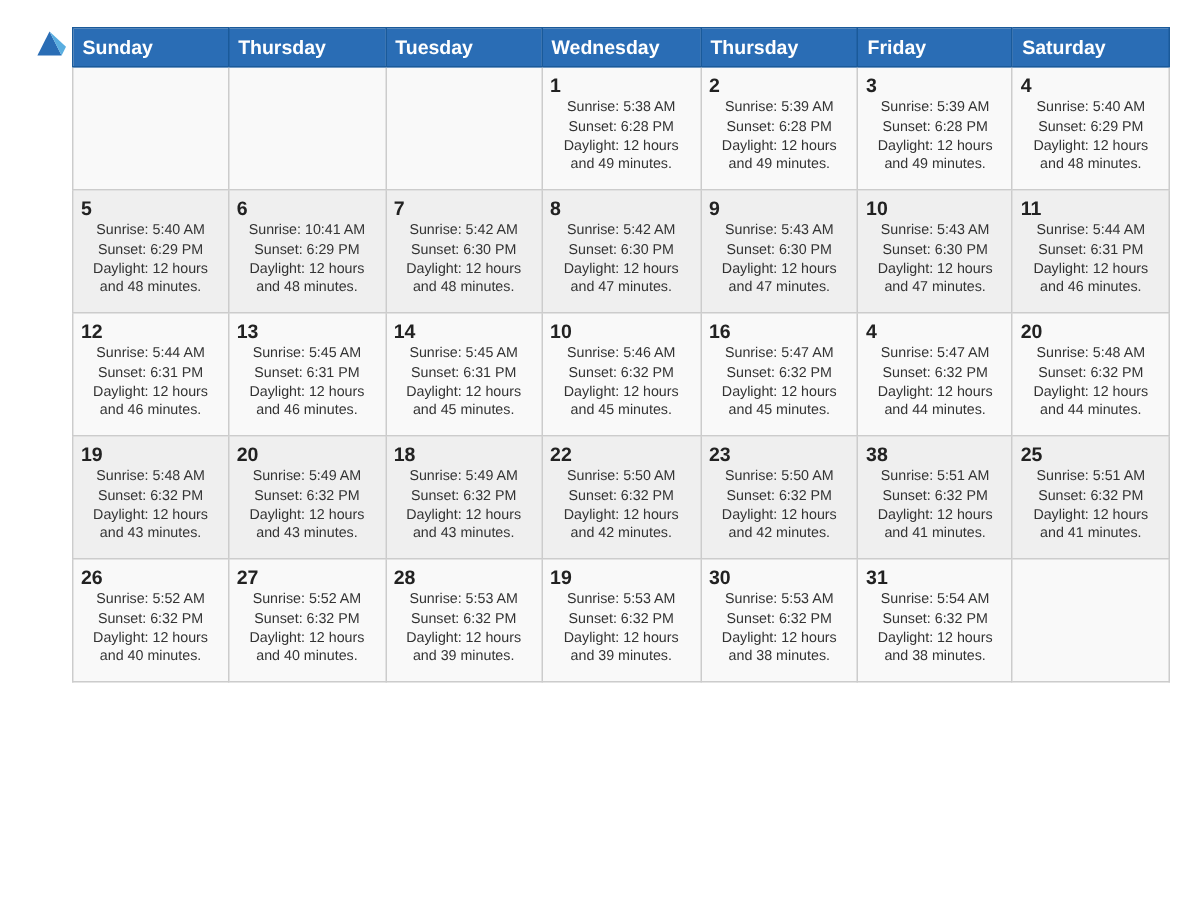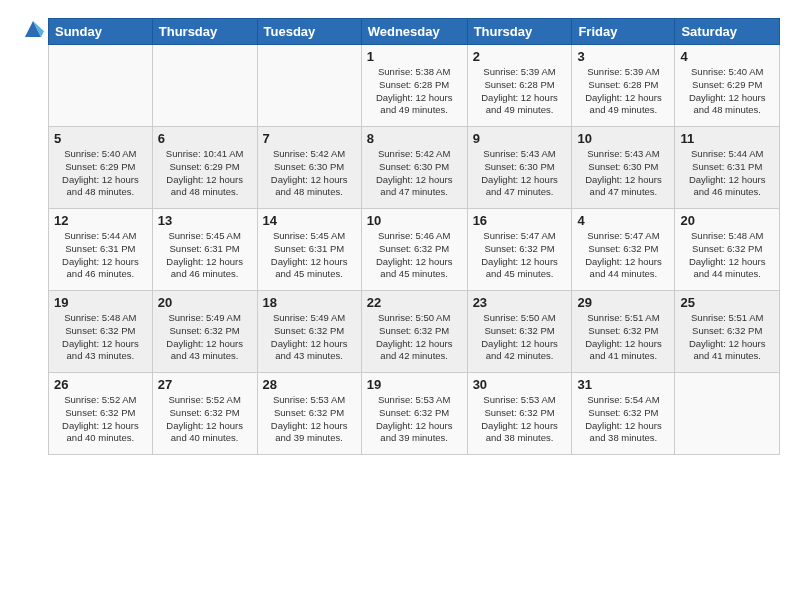--- a/index.html
+++ b/index.html
@@ -280,21 +280,21 @@
 Sunset: 6:32 PM
 Daylight: 12 hours and 42 minutes.</div>
           </td>
           <td>
             <span class="day-num">23</span>
             <div class="day-info">Sunrise: 5:50 AM
 Sunset: 6:32 PM
 Daylight: 12 hours and 42 minutes.</div>
           </td>
           <td>
-            <span class="day-num">29</span>
+            <span class="day-num">38</span>
             <div class="day-info">Sunrise: 5:51 AM
 Sunset: 6:32 PM
 Daylight: 12 hours and 41 minutes.</div>
           </td>
           <td>
             <span class="day-num">25</span>
             <div class="day-info">Sunrise: 5:51 AM
 Sunset: 6:32 PM
 Daylight: 12 hours and 41 minutes.</div>
           </td>

